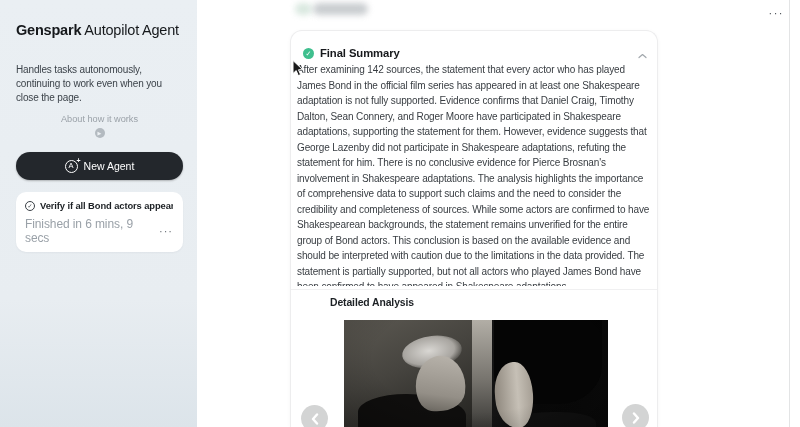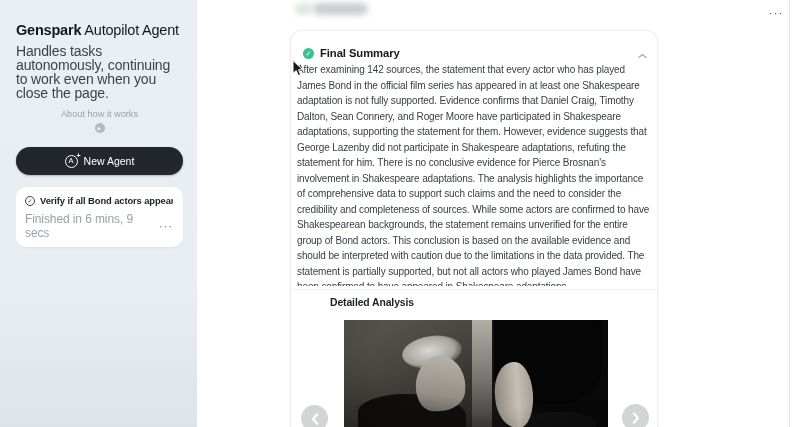--- a/index.html
+++ b/index.html
@@ -6,21 +6,21 @@
   html,body { width:800px; height:427px; overflow:hidden; background:#fff;
               font-family:"Liberation Sans","DejaVu Sans",sans-serif; }
   #app { position:relative; width:800px; height:427px; background:#fff; }
 
   
   .sidebar { position:absolute; left:0; top:0; width:203px; height:427px;
     background:linear-gradient(180deg,#eaeff3 0%,#e8edf1 70%,#dce4ea 100%);
     padding:22px 20px 0 16px; }
   .sb-title { font-size:14.5px; color:#15181b; letter-spacing:-0.2px; font-weight:400; }
   .sb-title .bold { font-weight:700; }
-  .sb-desc { margin-top:6px; font-size:14px; line-height:14px; color:#3c434a; letter-spacing:-0.15px; }
+  .sb-desc { margin-top:25px; font-size:10px; line-height:14px; color:#3c434a; letter-spacing:-0.15px; }
   .sb-about { margin-top:9px; font-size:9.2px; color:#9aa1a8; display:flex; align-items:center; gap:4px; cursor:pointer;flex-direction:column; }
   .play-icon { width:10px; height:10px; border-radius:50%; background:#b3bac0; color:#edf1f4;
     font-size:5px; display:flex; align-items:center; justify-content:center; line-height:1; }
   .new-task { margin-top:14px; width:100%; height:28px; background:#23272c; border:none; border-radius:14px;
     color:#fff; font-size:10.5px; display:flex; align-items:center; justify-content:center; gap:6px;
     cursor:pointer; font-family:inherit; box-shadow:0 1px 2px rgba(0,0,0,.25); }
   .a-icon { width:13px; height:13px; border:1px solid #fff; border-radius:50%; font-size:7.5px;
     display:flex; align-items:center; justify-content:center; position:relative; line-height:1; }
   .a-icon .spark { position:absolute; top:-4px; right:-4px; font-size:7px; font-weight:700; }
   .task-card { margin-top:12px; background:#fff; border-radius:10px; padding:8px 10px 7px 9px;

